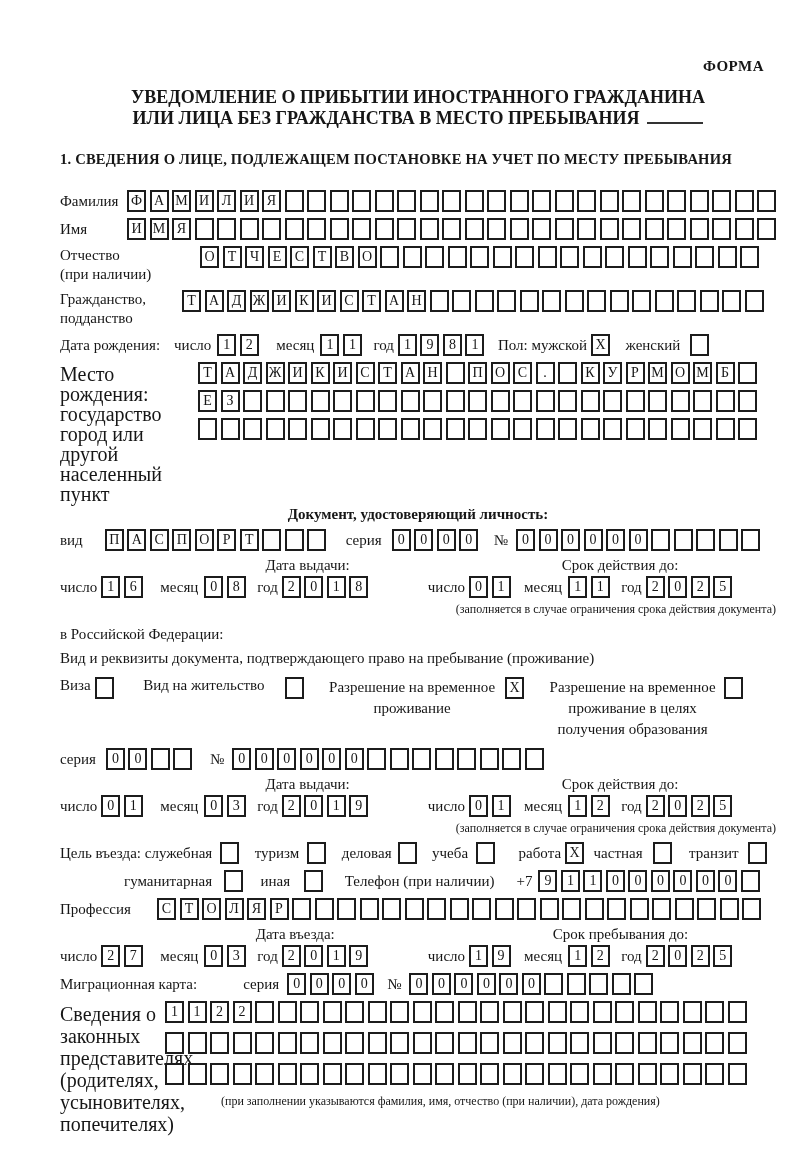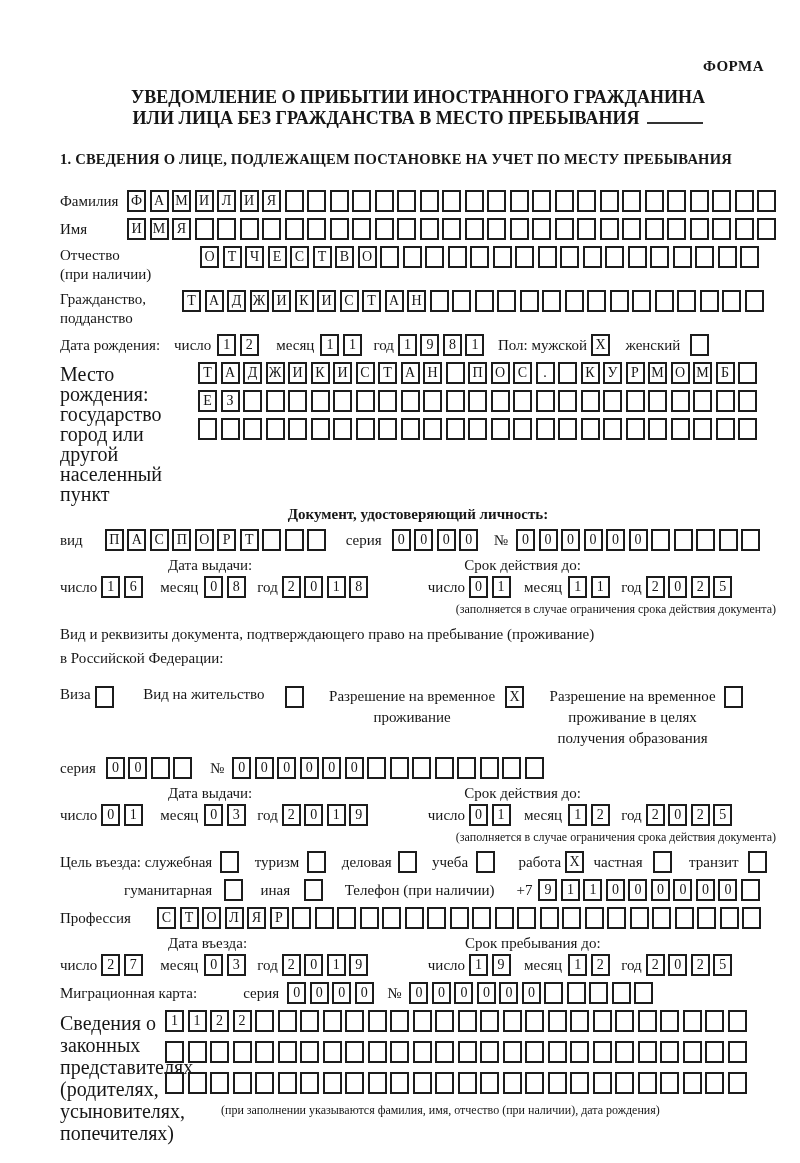--- a/index.html
+++ b/index.html
@@ -25,24 +25,24 @@
   }
   .lbl{font-size:15px;white-space:nowrap;flex:none;}
   .stack-left{white-space:pre-line;line-height:19px;}
   .stack-center{white-space:pre-line;line-height:21px;text-align:center;}
   .two-col{display:flex;align-items:flex-start;}
   .col-labels{flex:none;font-size:20px;}
   .bp-labels{width:138px;line-height:20px;padding-top:2px;}
   .reps-labels{width:105px;line-height:22px;padding-top:2px;}
   .col-labels p{margin:0;}
   .center-bold{font-weight:bold;font-size:15px;text-align:center;margin:2px 0 6px 0;}
-  .date-heads{display:flex;font-size:15px;margin-bottom:2px;}
+  .date-heads{display:flex;font-size:15px;margin-bottom:2px;justify-content:center;}
   .note-right{font-size:12px;text-align:right;margin:-2px 0 6px 0;}
   .plain{font-size:15px;line-height:22px;margin:2px 0;}
-  .permit-row{margin-top:17px;margin-bottom:8px;}
+  .permit-row{margin-top:8px;margin-bottom:8px;}
   .reps-note{font-size:12px;margin-top:3px;margin-left:56px;}
   .reps-row{margin-bottom:9px;}
 </style>
 </head>
 <body>
 
 <div class="page">
 
 
   <div class="forma">ФОРМА</div>
@@ -388,22 +388,22 @@
       <span class="lbl" style="margin-left: 8px;">год</span>
       <span class="cells" style="margin-left: 4px;">
         <span class="cell">2</span>
         <span class="cell">0</span>
         <span class="cell">2</span>
         <span class="cell">5</span>
       </span>
     </div>
   <div class="note-right">(заполняется в случае ограничения срока действия документа)</div>
 
+  <div class="plain">в Российской Федерации:</div>
   <div class="plain">Вид и реквизиты документа, подтверждающего право на пребывание (проживание)</div>
-  <div class="plain">в Российской Федерации:</div>
 
   <div class="cellrow top permit-row">
       <span class="lbl">Виза</span>
       <span class="cells" style="margin-left: 4px;">
         <span class="cell"></span>
       </span>
       <span class="lbl" style="margin-left: 26px;">Вид на жительство</span>
       <span class="cells" style="margin-left: 20px;">
         <span class="cell"></span>
       </span>

